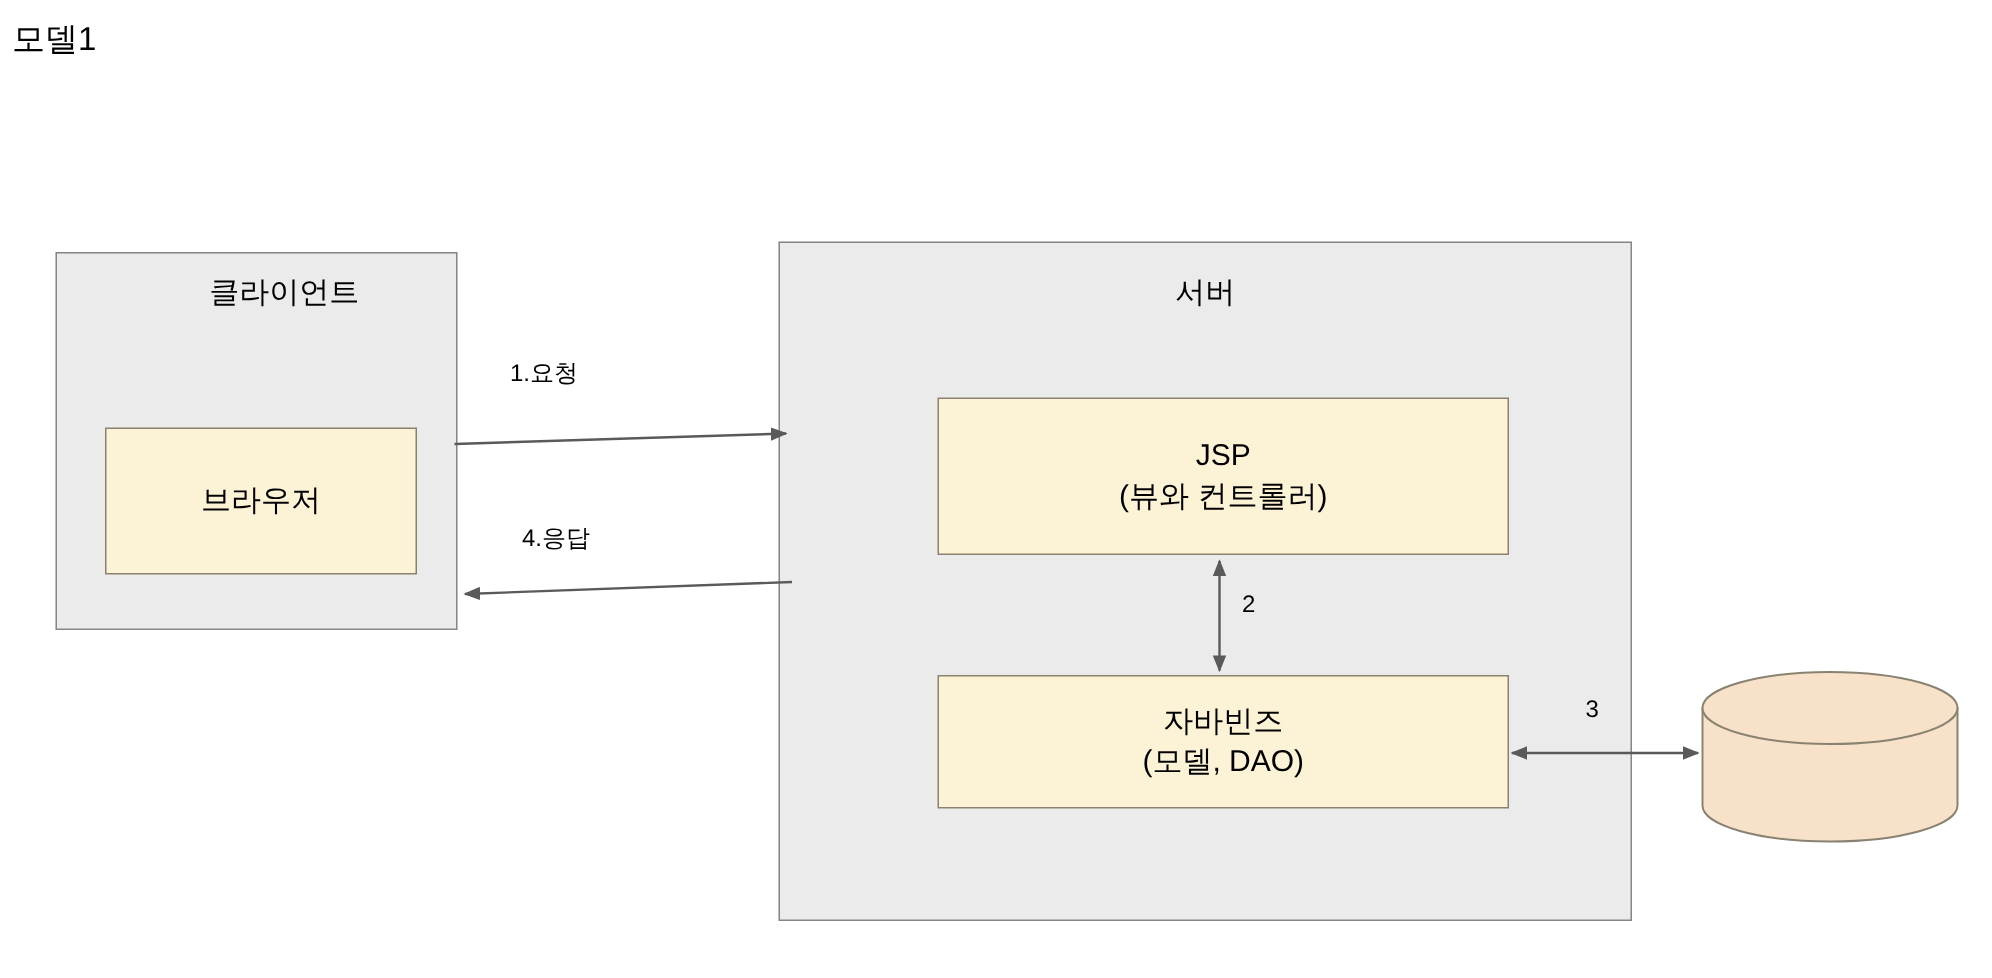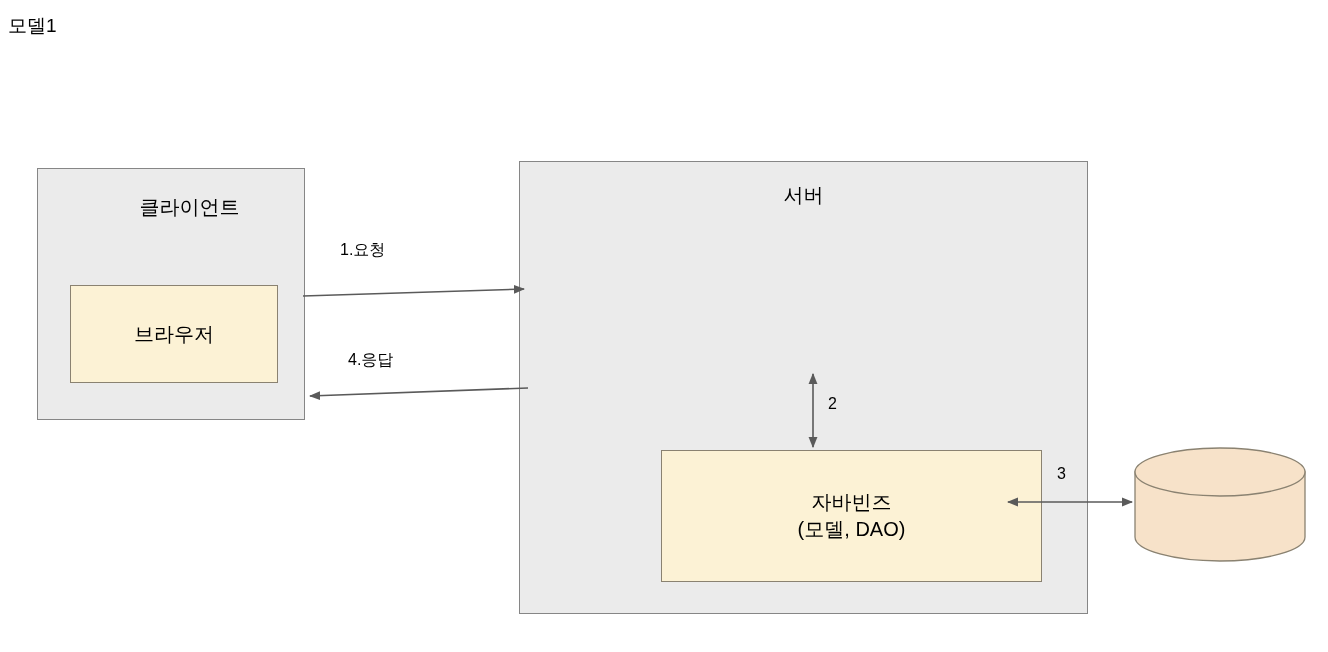--- a/index.html
+++ b/index.html
@@ -16,21 +16,21 @@
     overflow: hidden;
   }
   #diagram-root {
     position: absolute;
     inset: 0;
   }
   .page-title {
     position: absolute;
     left: 8px;
     top: 14px;
-    font-size: 19px;
+    font-size: 22px;
     line-height: 24px;
     color: #000;
     white-space: nowrap;
   }
   .container-box {
     position: absolute;
     background: #ebebeb;
     border: 1px solid #868686;
     box-sizing: border-box;
   }
@@ -84,32 +84,36 @@
   }
 </style>
 </head>
 <body>
 
 <div id="diagram-root">
 
   <div class="page-title">모델1</div>
 
   <div class="container-box" style="left:37px; top:168px; width:268px; height:252px;">
-    <div class="container-label" style="top:25px;padding-left:37px;">클라이언트</div>
+    <div class="container-label" style="top:13px;padding-left:37px;">클라이언트</div>
   </div>
   <div class="node-box" style="left:70px; top:285px; width:208px; height:98px;">
     <div class="node-line">브라우저</div>
   </div>
 
   <div class="container-box" style="left:519px; top:161px; width:569px; height:453px;">
     <div class="container-label" style="top:20px;">서버</div>
   </div>
 
+  <div class="node-box" style="left:625px; top:265px; width:381px; height:105px;">
+    <div class="node-line">JSP</div>
+    <div class="node-line">(뷰와 컨트롤러)</div>
+  </div>
 
-  <div class="node-box" style="left:625px; top:450px; width:381px; height:132px;margin-left:36px;">
+  <div class="node-box" style="left:625px; top:450px; width:381px; height:89px;">
     <div class="node-line">자바빈즈</div>
     <div class="node-line">(모델, DAO)</div>
   </div>
 
   <svg class="overlay" viewBox="0 0 1328 652">
     <defs>
       <marker id="arrowEnd" viewBox="0 0 10 10" refX="9" refY="5" markerWidth="7" markerHeight="7" orient="auto-start-reverse">
         <path d="M 0 1 L 10 5 L 0 9 z" fill="#5a5a5a"></path>
       </marker>
       <marker id="arrowStart" viewBox="0 0 10 10" refX="9" refY="5" markerWidth="7" markerHeight="7" orient="auto-start-reverse">

